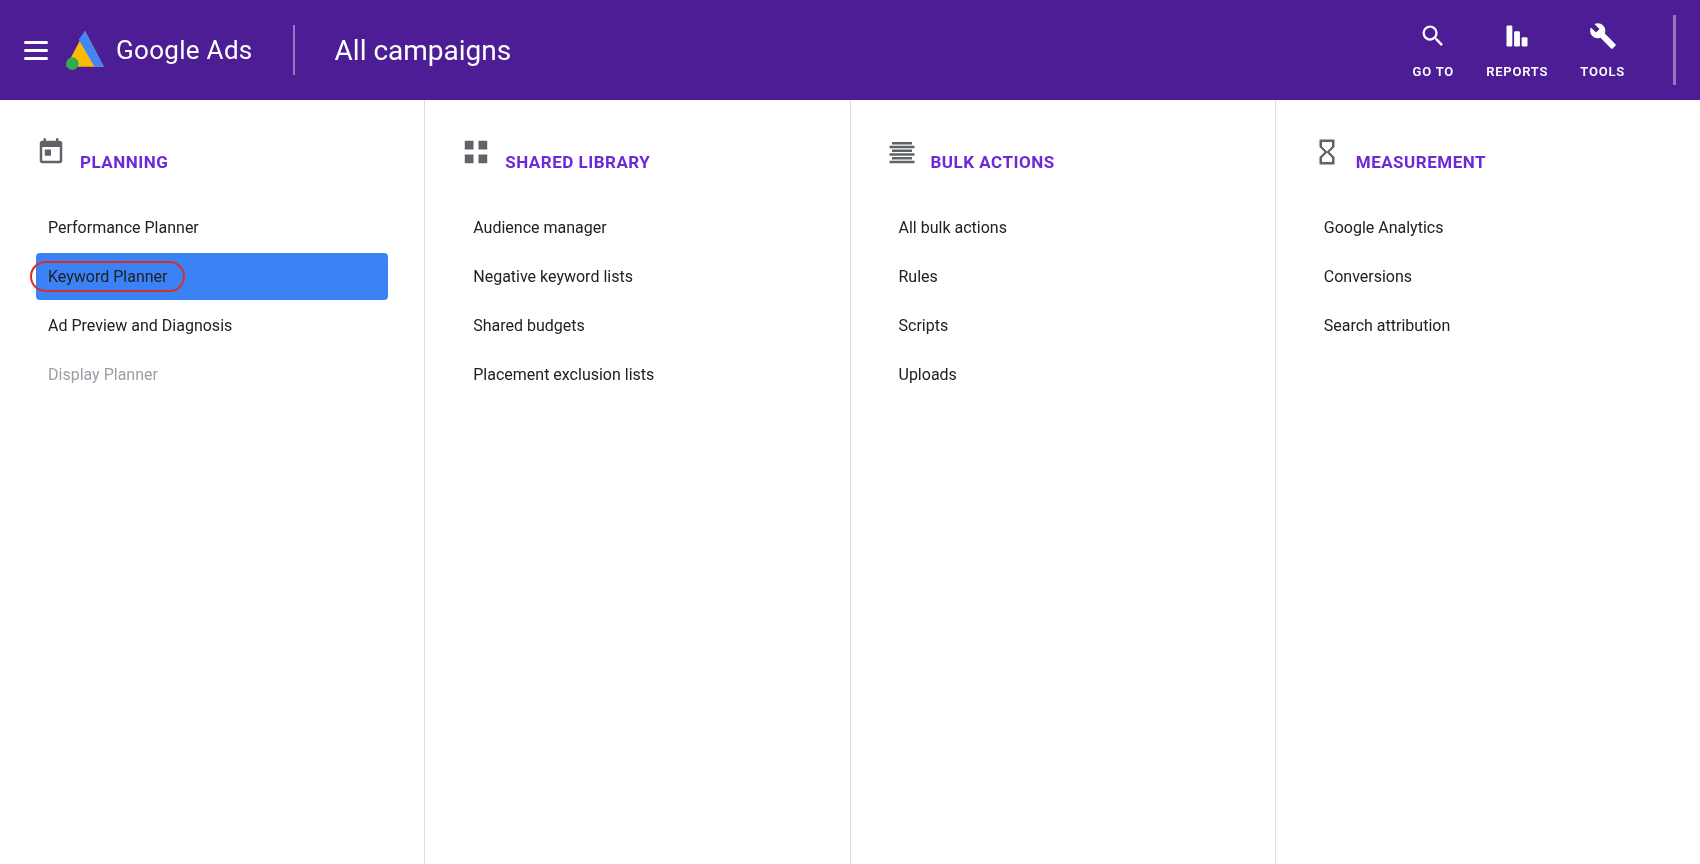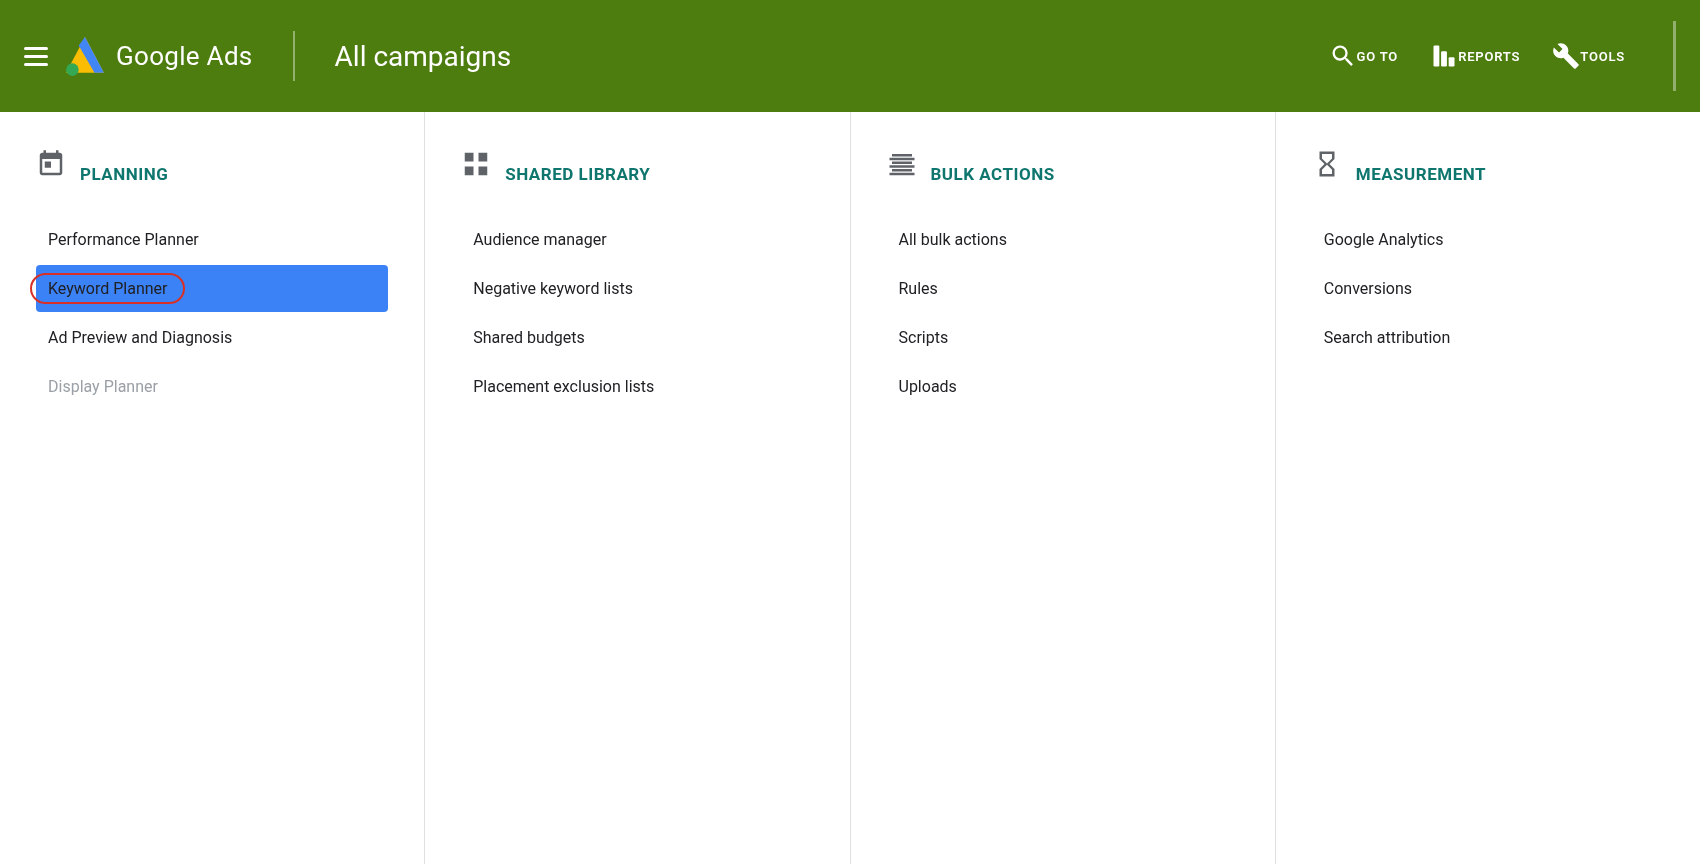--- a/index.html
+++ b/index.html
@@ -1,21 +1,21 @@
 <!DOCTYPE html>
 <html><head>
   <meta charset="utf-8">
   <style>
     * { margin: 0; padding: 0; box-sizing: border-box; }
     body { font-family: 'Roboto', Arial, sans-serif; background: #fff; width: 1700px; height: 864px; overflow: hidden; }
 
     
     .header {
-      background: #4d7c0f;
-      height: 112px;
+      background: #4c1d95;
+      height: 100px;
       display: flex;
       align-items: center;
       padding: 0 24px;
       position: relative;
     }
     .header-left {
       display: flex;
       align-items: center;
       gap: 16px;
     }
@@ -60,22 +60,23 @@
       font-weight: 400;
     }
     .header-right {
       margin-left: auto;
       display: flex;
       align-items: center;
       gap: 32px;
     }
     .header-action {
       display: flex;
-      align-items: center;
-      gap: 0;
+      flex-direction: column;
+      align-items: center;
+      gap: 14px;
       cursor: pointer;
       color: #fff;
       text-align: center;
     }
     .header-action svg {
       width: 28px;
       height: 28px;
       fill: #fff;
     }
     .header-action-label {
@@ -119,21 +120,21 @@
       align-items: center;
     }
     .column-header-icon svg {
       width: 30px;
       height: 30px;
       fill: #5f6368;
     }
     .column-title {
       font-size: 17px;
       font-weight: 700;
-      color: #0f766e;
+      color: #6d28d9;
       letter-spacing: 0.5px;
       text-transform: uppercase;
       margin-top: 20px;
     }
     .menu-item {
       font-size: 16px;
       color: #202124;
       padding: 14px 12px;
       cursor: pointer;
       border-radius: 4px;

